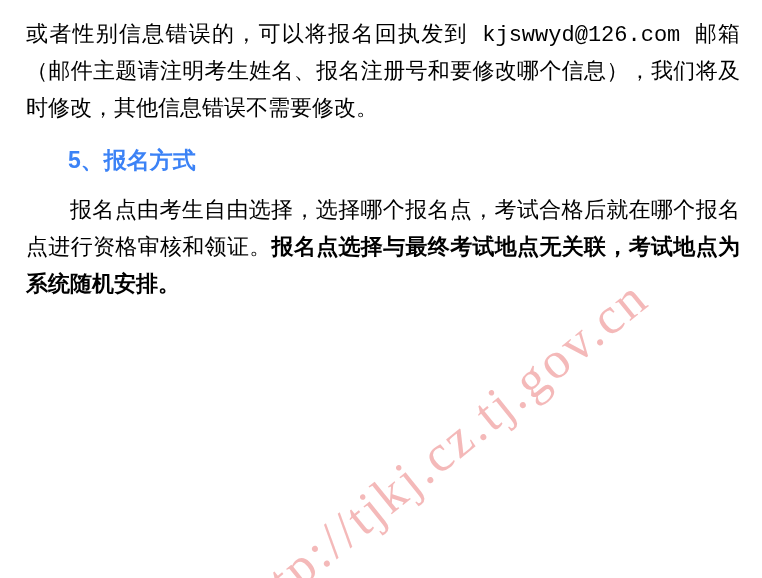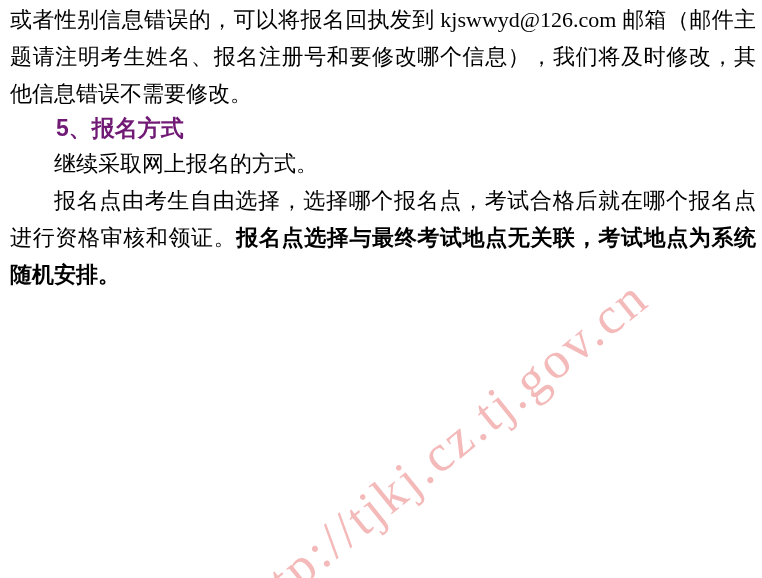--- a/index.html
+++ b/index.html
@@ -31,39 +31,39 @@
   .content {
     position: relative;
     z-index: 2;
     padding: 1px 6px 0 10px;
     font-size: 22px;
     line-height: 37px;
     color: #000000;
     text-align: justify;
   }
   .content p {
-    margin: 0;
+    margin: 16px;
     text-indent: 2em;
+    font-family: Liberation Mono, monospace;
   }
   .content p.no-indent { text-indent: 0; }
   .content h2 {
-    margin: 0;
+    margin: 12px;
     font-size: 23px;
     line-height: 33px;
     text-indent: 2em;
     font-weight: 700;
-    color: #701a75;
+    color: #3b82f6;
     font-family: "Liberation Sans", "DejaVu Sans", sans-serif;
   }
   .content b { font-weight: 700; }
 </style>
 </head>
 <body>
 
 <div class="page">
   <div class="watermark" style="color: rgba(236, 138, 138, 0.6);">http://tjkj.cz.tj.gov.cn</div>
   <div class="content" id="paragraphs">
       <p class="no-indent"><span>或者性别信息错误的，可以将报名回执发到 kjswwyd@126.com 邮箱（邮件主题请注明考生姓名、报名注册号和要修改哪个信息），我们将及时修改，其他信息错误不需要修改。</span></p>
       <h2><b>5、报名方式</b></h2>
-      <p><span>继续采取网上报名的方式。</span></p>
       <p><span>报名点由考生自由选择，选择哪个报名点，考试合格后就在哪个报名点进行资格审核和领证。</span><b>报名点选择与最终考试地点无关联，考试地点为系统随机安排。</b></p>
     </div>
 </div>
 
 </body></html>

